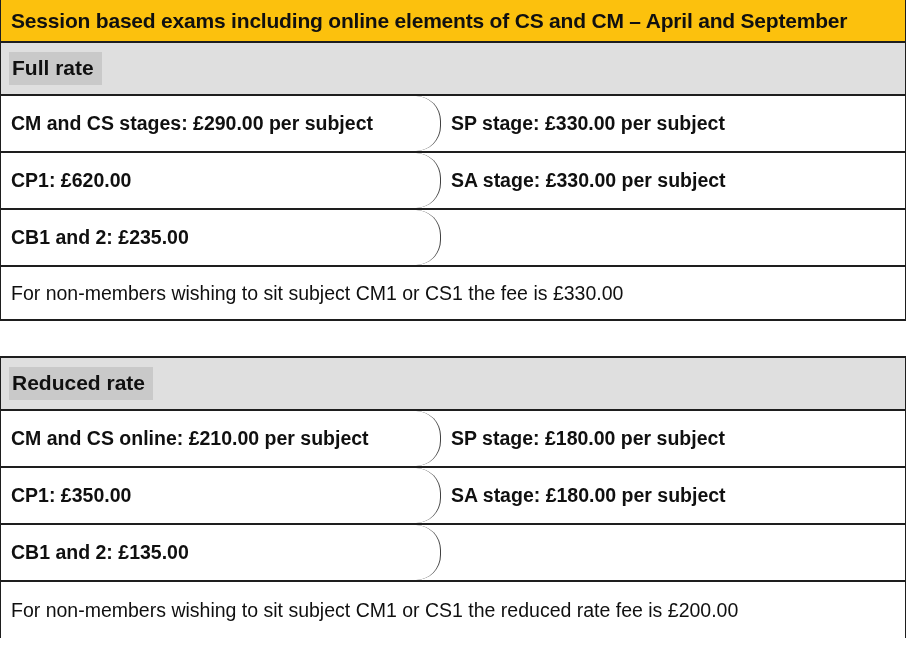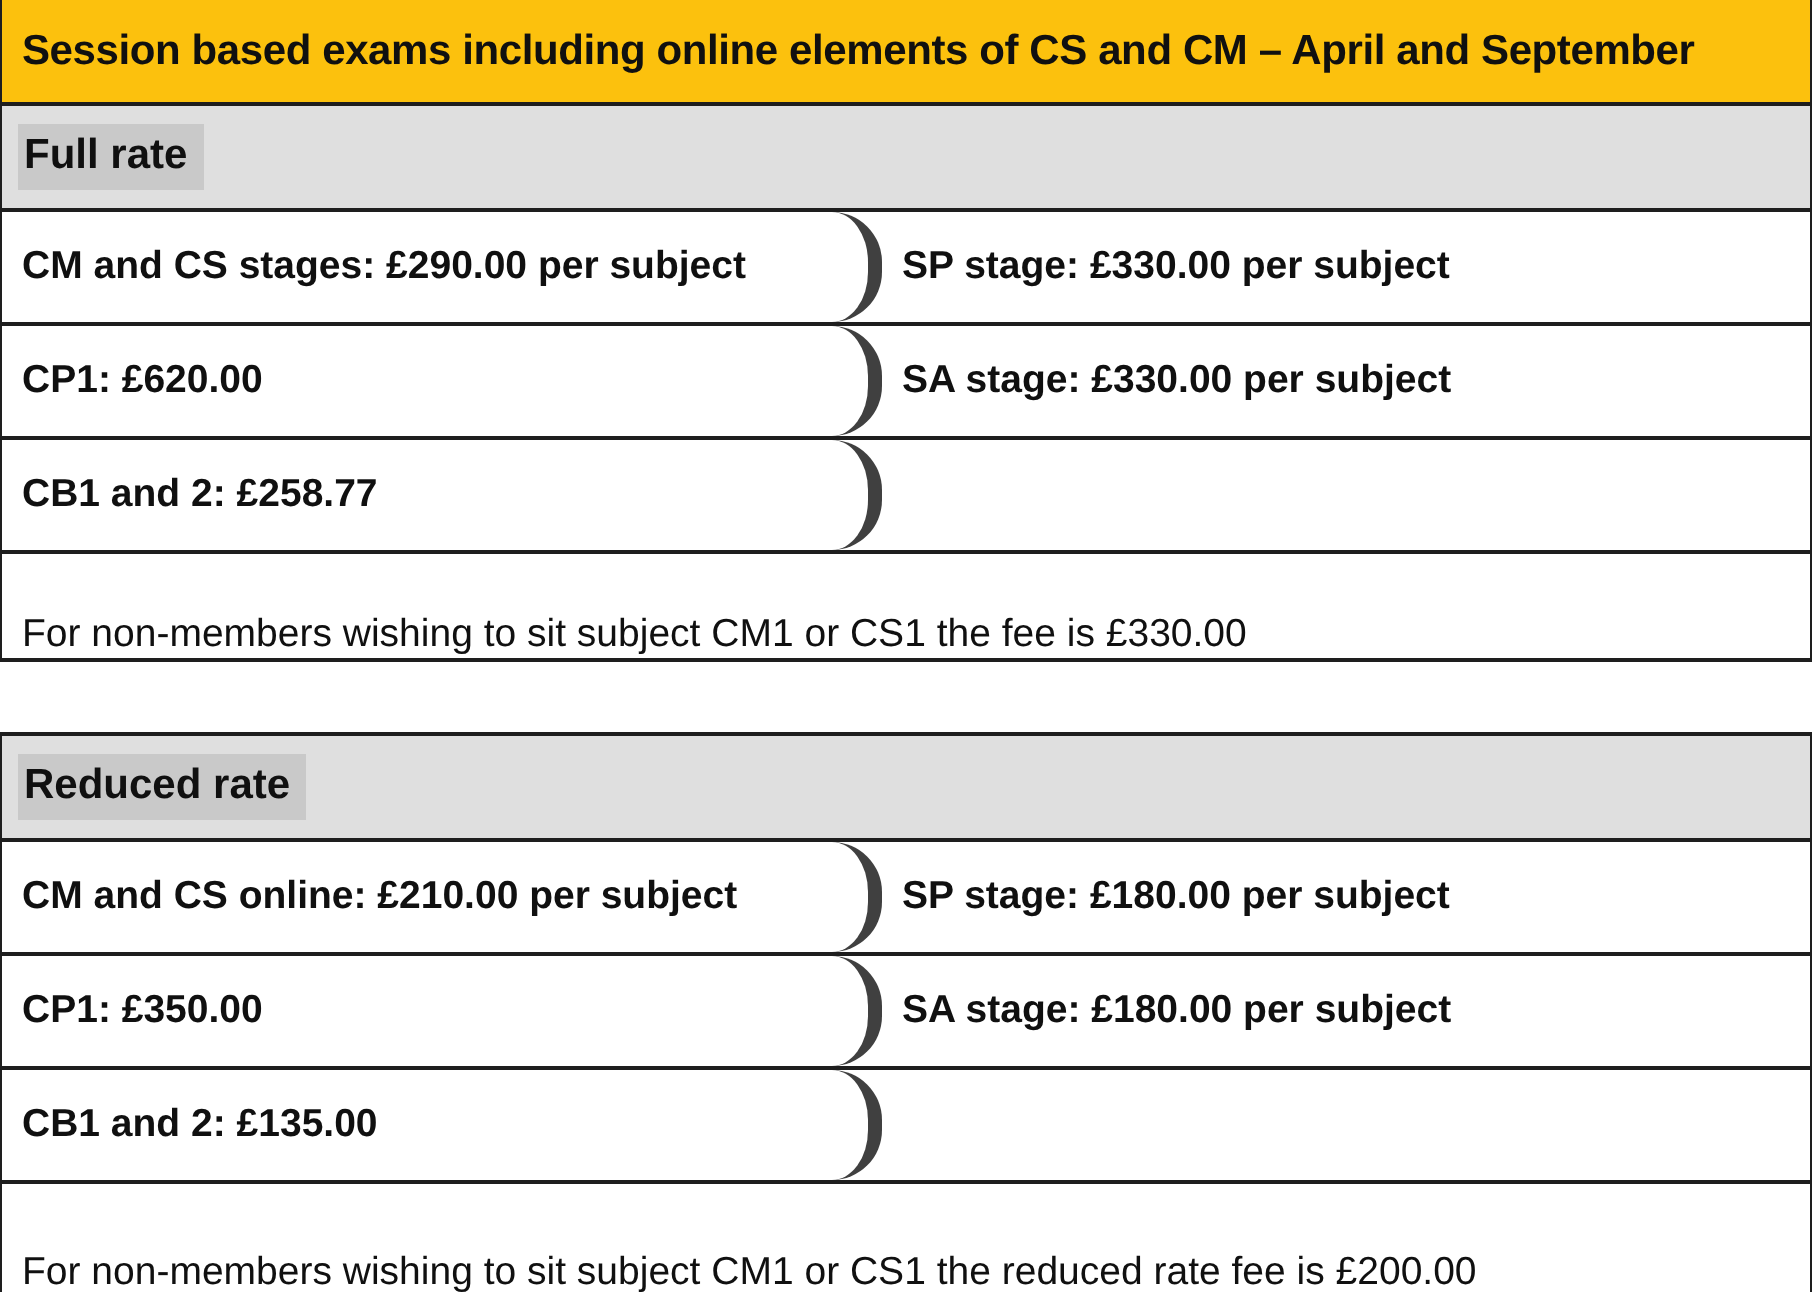--- a/index.html
+++ b/index.html
@@ -12,21 +12,21 @@
   }
   .doc { width: 906px; height: 646px; }
 
   .fee-table {
     border-left: 1px solid #1e1e1e;
     border-right: 1px solid #1e1e1e;
   }
   .fee-table.second { border-top: 2px solid #1e1e1e; }
 
   .title-row {
-    height: 53px;
+    height: 43px;
     background: #fcc10d;
     border-bottom: 2px solid #1e1e1e;
     display: flex;
     align-items: center;
     padding-left: 10px;
     font-weight: bold;
     font-size: 21px;
     letter-spacing: -0.2px;
   }
 
@@ -52,31 +52,31 @@
   }
   .data-row .cell {
     display: flex;
     align-items: center;
     padding-left: 10px;
     font-size: 19.5px;
     height: 55px;
   }
   .data-row .cell.left {
     width: 440px;
-    border-right: 7px solid #404040;
+    border-right: 1px solid #404040;
     border-radius: 25px;
   }
   .data-row .cell.right { flex: 1; text-align: center; }
   .cell .b { font-weight: bold; white-space: pre-wrap; }
   .cell .r { font-weight: bold; white-space: pre-wrap; }
 
   .note-row {
     height: 54px;
     display: flex;
-    align-items: flex-end;
+    align-items: center;
     padding-left: 10px;
     font-size: 19.5px;
     background: #ffffff;
     border-bottom: 2px solid #1e1e1e;
   }
   .note-row.last { border-bottom: none; height: 56px; }
 
   .table-gap { height: 35px; background: #ffffff; }
 
   .fee-table .data-row:last-of-type { }
@@ -114,21 +114,21 @@
       </div>
       <div class="cell right">
         <span class="b">SA stage</span>
           <span class="r">: £330.00 per subject</span>
       </div>
     </div>
 
     <div class="data-row">
       <div class="cell left">
         <span class="b">CB1 and 2:</span>
-          <span class="r"> £258.77</span>
+          <span class="r"> £235.00</span>
       </div>
       <div class="cell right">
         <span class="b"></span>
           <span class="r"></span>
       </div>
     </div>
 
     <div class="note-row">
       <span>For non-members wishing to sit subject CM1 or CS1 the fee is £330.00</span>
     </div>

